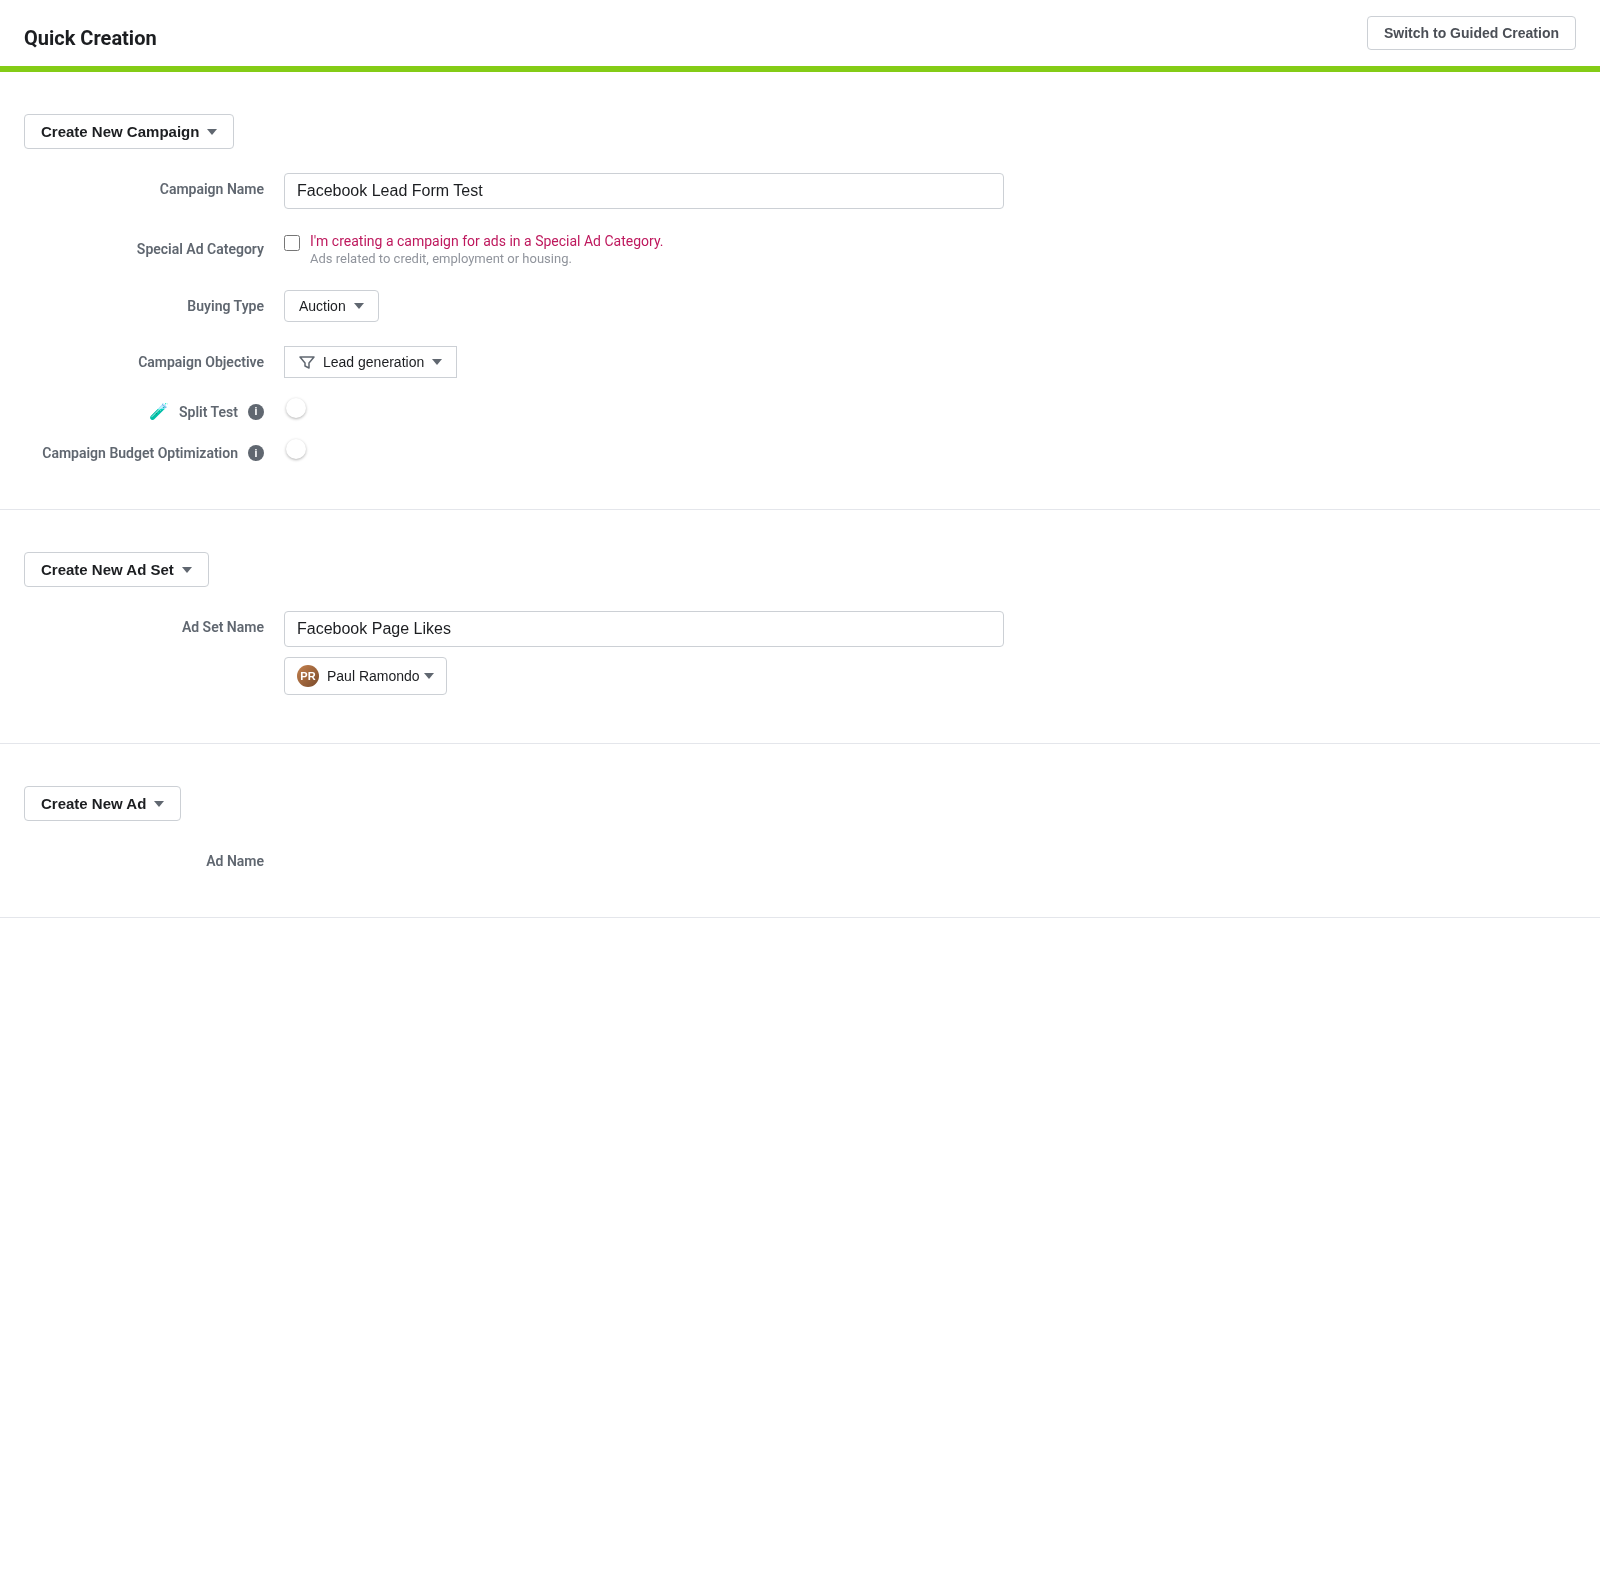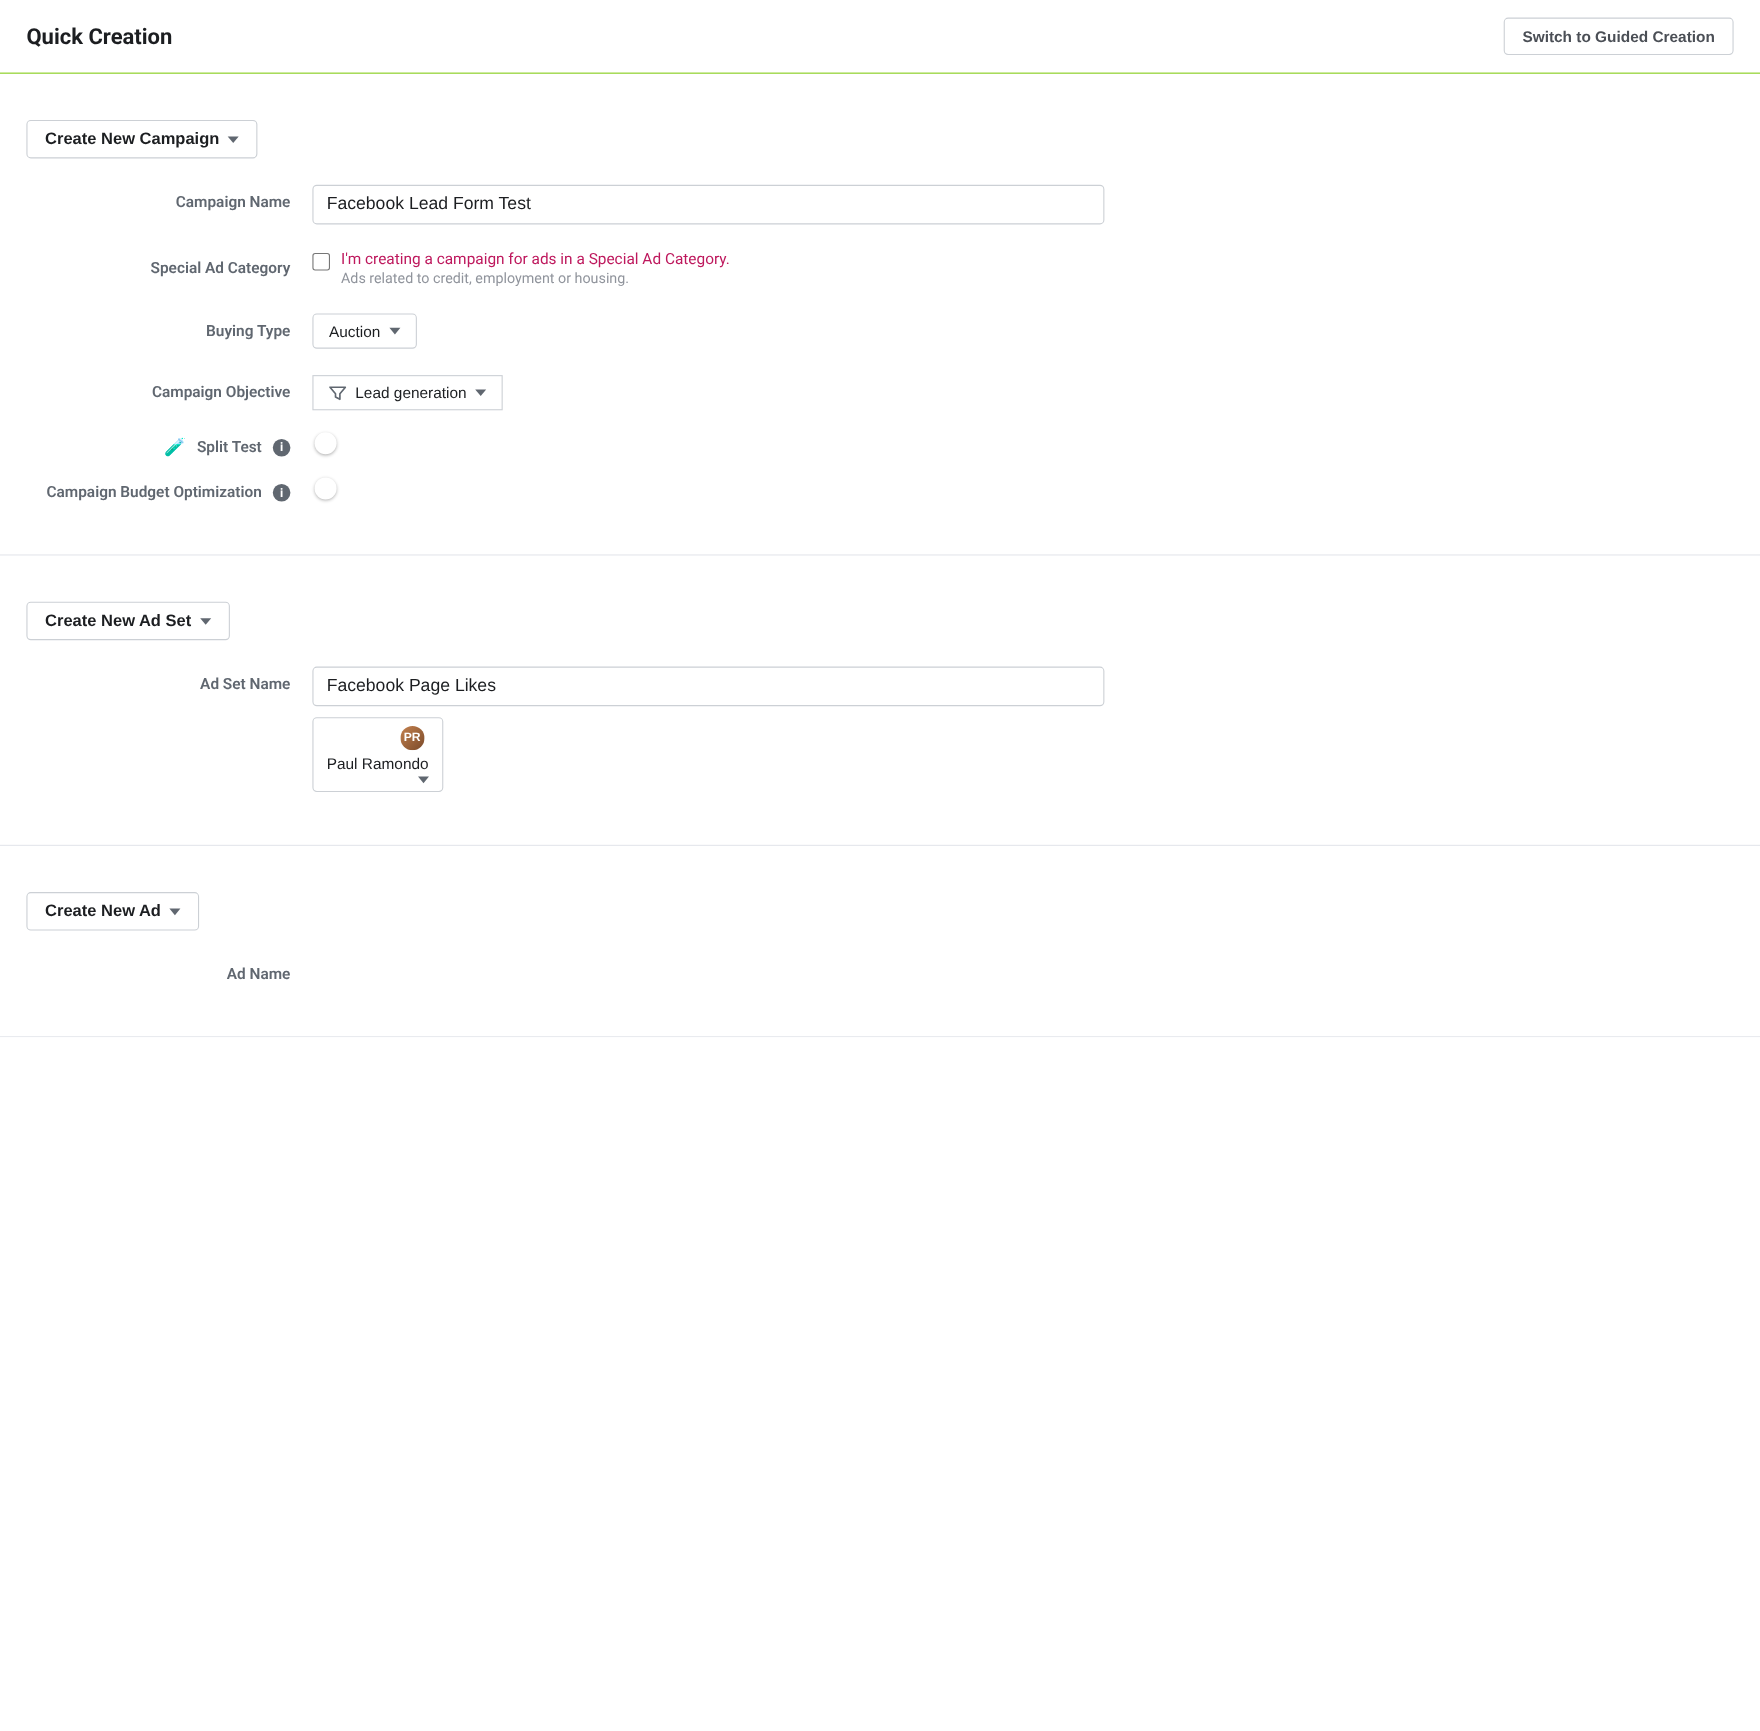--- a/index.html
+++ b/index.html
@@ -6,23 +6,23 @@
     body {
       font-family: -apple-system, BlinkMacSystemFont, 'Segoe UI', Roboto, Helvetica, Arial, sans-serif;
       background: #fff;
       color: #1c1e21;
       font-size: 14px;
     }
 
     .header {
       display: flex;
       justify-content: space-between;
-      align-items: center;
+      align-items: flex-end;
       padding: 16px 24px;
-      border-bottom: 1px solid #84cc16;
+      border-bottom: 6px solid #84cc16;
     }
 
     .header-title {
       font-size: 20px;
       font-weight: 700;
       color: #1c1e21;
     }
 
     .switch-btn {
       padding: 8px 16px;
@@ -254,32 +254,31 @@
       display: flex;
       align-items: center;
       justify-content: center;
       font-size: 11px;
       color: #fff;
       font-weight: 700;
     }
 
     .person-btn {
       display: inline-flex;
-      align-items: flex-end;
+      align-items: center;
       gap: 4px;
       padding: 7px 12px;
       border: 1px solid #ccd0d5;
       border-radius: 4px;
       background: #fff;
       font-size: 14px;
       color: #1c1e21;
       cursor: pointer;
       font-weight: 500;
       margin-top: 10px;
-      flex-direction: column;
     }
   </style>
 </head>
 <body>
 
 <div class="header">
   <span class="header-title">Quick Creation</span>
   <button class="switch-btn">Switch to Guided Creation</button>
 </div>
 

